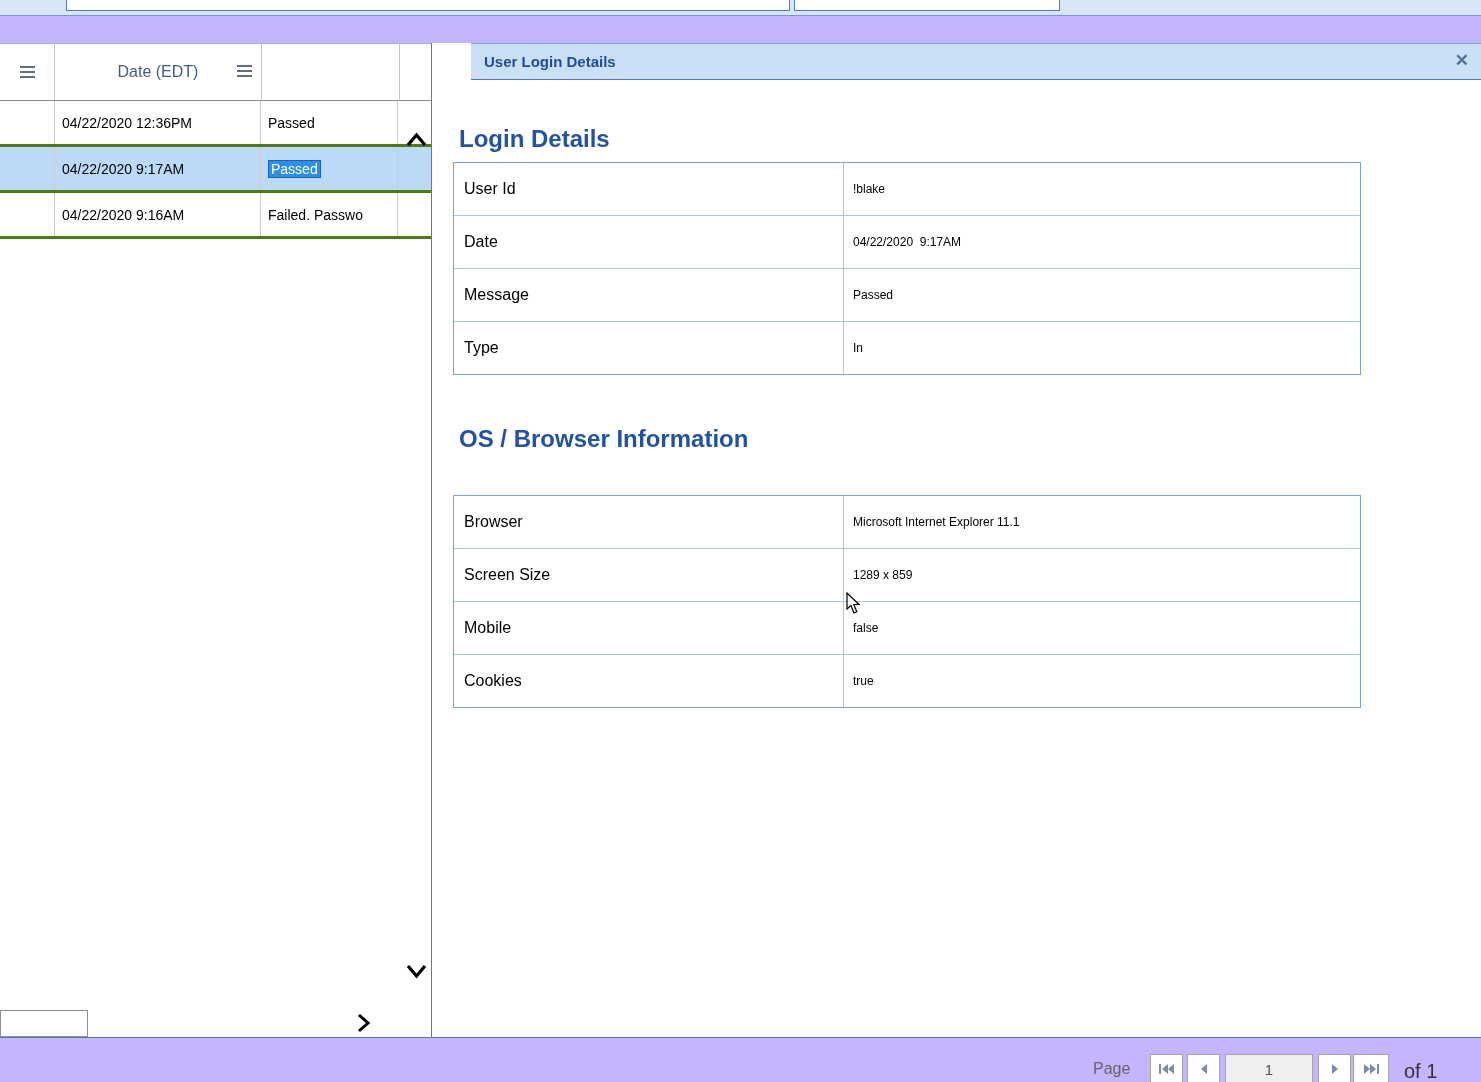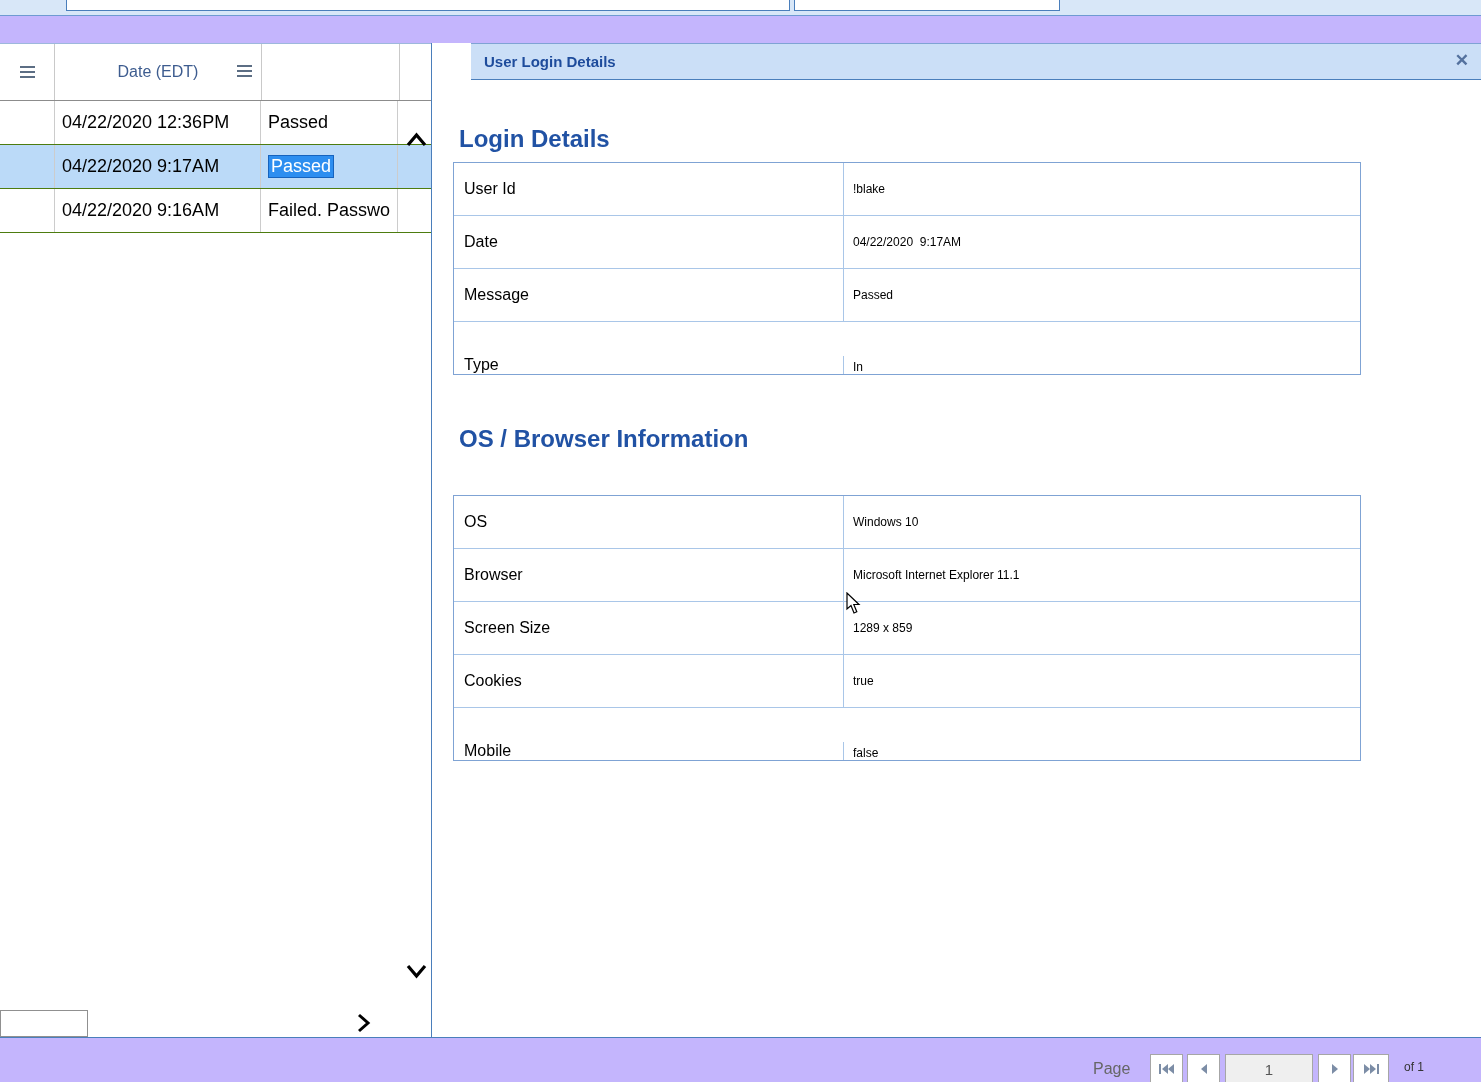--- a/index.html
+++ b/index.html
@@ -20,22 +20,22 @@
                border-bottom:1px solid #8c8c8c;display:flex;}
   .gh-col0{width:54px;border-right:1px solid #c9c9c9;display:flex;align-items:center;justify-content:center;}
   .gh-col1{width:206px;border-right:1px solid #c9c9c9;position:relative;
            display:flex;align-items:center;justify-content:center;
            color:#3d5c8f;font-size:16px;}
   .gh-col1 .hamburger{position:absolute;right:9px;top:21px;}
   .gh-col2{flex:1;border-right:1px solid #c9c9c9;margin-right:31px;}
   .hamburger{display:inline-block;width:15px;height:12px;}
   .hamburger i{display:block;height:2px;background:#5c6e84;margin:0 0 3px 0;}
 
-  .grid-row{position:relative;height:43px;border-bottom:1px solid #4d7c0f;
-            display:flex;font-size:18px;color:#000;}
+  .grid-row{position:relative;height:43px;border-bottom:3px solid #4d7c0f;
+            display:flex;font-size:14px;color:#000;}
   .grid-row.selected{background:#bbdaf8;}
   .gr-col0{width:54px;border-right:1px solid #cccccc;}
   .gr-col1{width:206px;border-right:1px solid #cccccc;display:flex;align-items:center;
            padding-left:7px;box-sizing:border-box;white-space:nowrap;overflow:hidden;}
   .gr-col2{width:137px;border-right:1px solid #cccccc;display:flex;align-items:center;
            padding-left:7px;box-sizing:border-box;white-space:nowrap;overflow:hidden;}
   .gr-spacer{flex:1;}
   .sel-text{background:#2d8ef0;color:#fff;border:1px solid #1663be;padding:0 2px;}
 
   .scroll-chevron{position:absolute;left:404px;width:25px;height:25px;}
@@ -58,41 +58,41 @@
                color:#54719e;cursor:pointer;line-height:20px;}
 
   .sec-heading{position:absolute;font-size:24px;font-weight:bold;color:#2152a4;}
   .h1{left:27px;top:82px;}
   .h2{left:27px;top:382px;}
 
   .dtable{position:absolute;left:21px;width:906px;border:1px solid #7fa3d4;background:#fff;}
   .dtable.t1{top:119px;}
   .dtable.t2{top:452px;}
   .drow{display:flex;height:52px;border-bottom:1px solid #a9c6e8;}
-  .drow:last-child{border-bottom:none;align-items:flex-end;}
+  .drow:last-child{border-bottom:none;}
   .dlabel{width:390px;border-right:1px solid #a9c6e8;display:flex;align-items:center;
           padding-left:10px;box-sizing:border-box;font-size:16px;color:#000;}
   .dvalue{flex:1;display:flex;align-items:center;padding-left:9px;
           font-size:12px;color:#000;white-space:pre-wrap;}
 
   
   .bottom-line{position:absolute;left:0;top:1037px;width:1481px;height:0;
                border-top:1px solid #4a7ebb;}
   .page-label{position:absolute;left:1093px;top:1060px;font-size:16px;color:#666;}
   .pg-btn{position:absolute;top:1054px;width:33px;height:30px;background:#fff;
           border:1px solid #a6a6a6;box-sizing:border-box;display:flex;
           align-items:center;justify-content:center;cursor:pointer;}
   .pg-first{left:1150px;}
   .pg-prev{left:1187px;}
   .pg-next{left:1318px;}
   .pg-last{left:1353px;width:36px;}
   .pg-input{position:absolute;left:1225px;top:1054px;width:88px;height:30px;
             background:#efefef;border:1px solid #a6a6a6;box-sizing:border-box;
             text-align:center;font-size:15px;color:#555;font-family:"Liberation Sans",sans-serif;}
-  .pg-of{position:absolute;left:1404px;top:1060px;font-size:12px;color:#333;}
+  .pg-of{position:absolute;left:1404px;top:1060px;font-size:20px;color:#333;}
 
   .cursor{position:absolute;left:846px;top:592px;pointer-events:none;}
 </style>
 </head>
 <body>
 
 <div id="screen">
 
   <div class="top-bar">
     <div class="filter-box b1"></div>
@@ -182,38 +182,34 @@
       <div class="drow">
         <div class="dlabel">Type</div>
         <div class="dvalue">In</div>
       </div>
     </div>
 
     <div class="sec-heading h2">OS / Browser Information</div>
 
     <div class="dtable t2">
       <div class="drow">
-        <div class="dlabel">OS</div>
-        <div class="dvalue">Windows 10</div>
-      </div>
-      <div class="drow">
         <div class="dlabel">Browser</div>
         <div class="dvalue">Microsoft Internet Explorer 11.1</div>
       </div>
       <div class="drow">
         <div class="dlabel">Screen Size</div>
         <div class="dvalue">1289 x 859</div>
       </div>
       <div class="drow">
+        <div class="dlabel">Mobile</div>
+        <div class="dvalue">false</div>
+      </div>
+      <div class="drow">
         <div class="dlabel">Cookies</div>
         <div class="dvalue">true</div>
-      </div>
-      <div class="drow">
-        <div class="dlabel">Mobile</div>
-        <div class="dvalue">false</div>
       </div>
     </div>
   </div>
 
   <div class="bottom-line"></div>
 
   <span class="page-label">Page</span>
 
   <div class="pg-btn pg-first">
     <svg width="17" height="16" viewBox="0 0 17 16">

